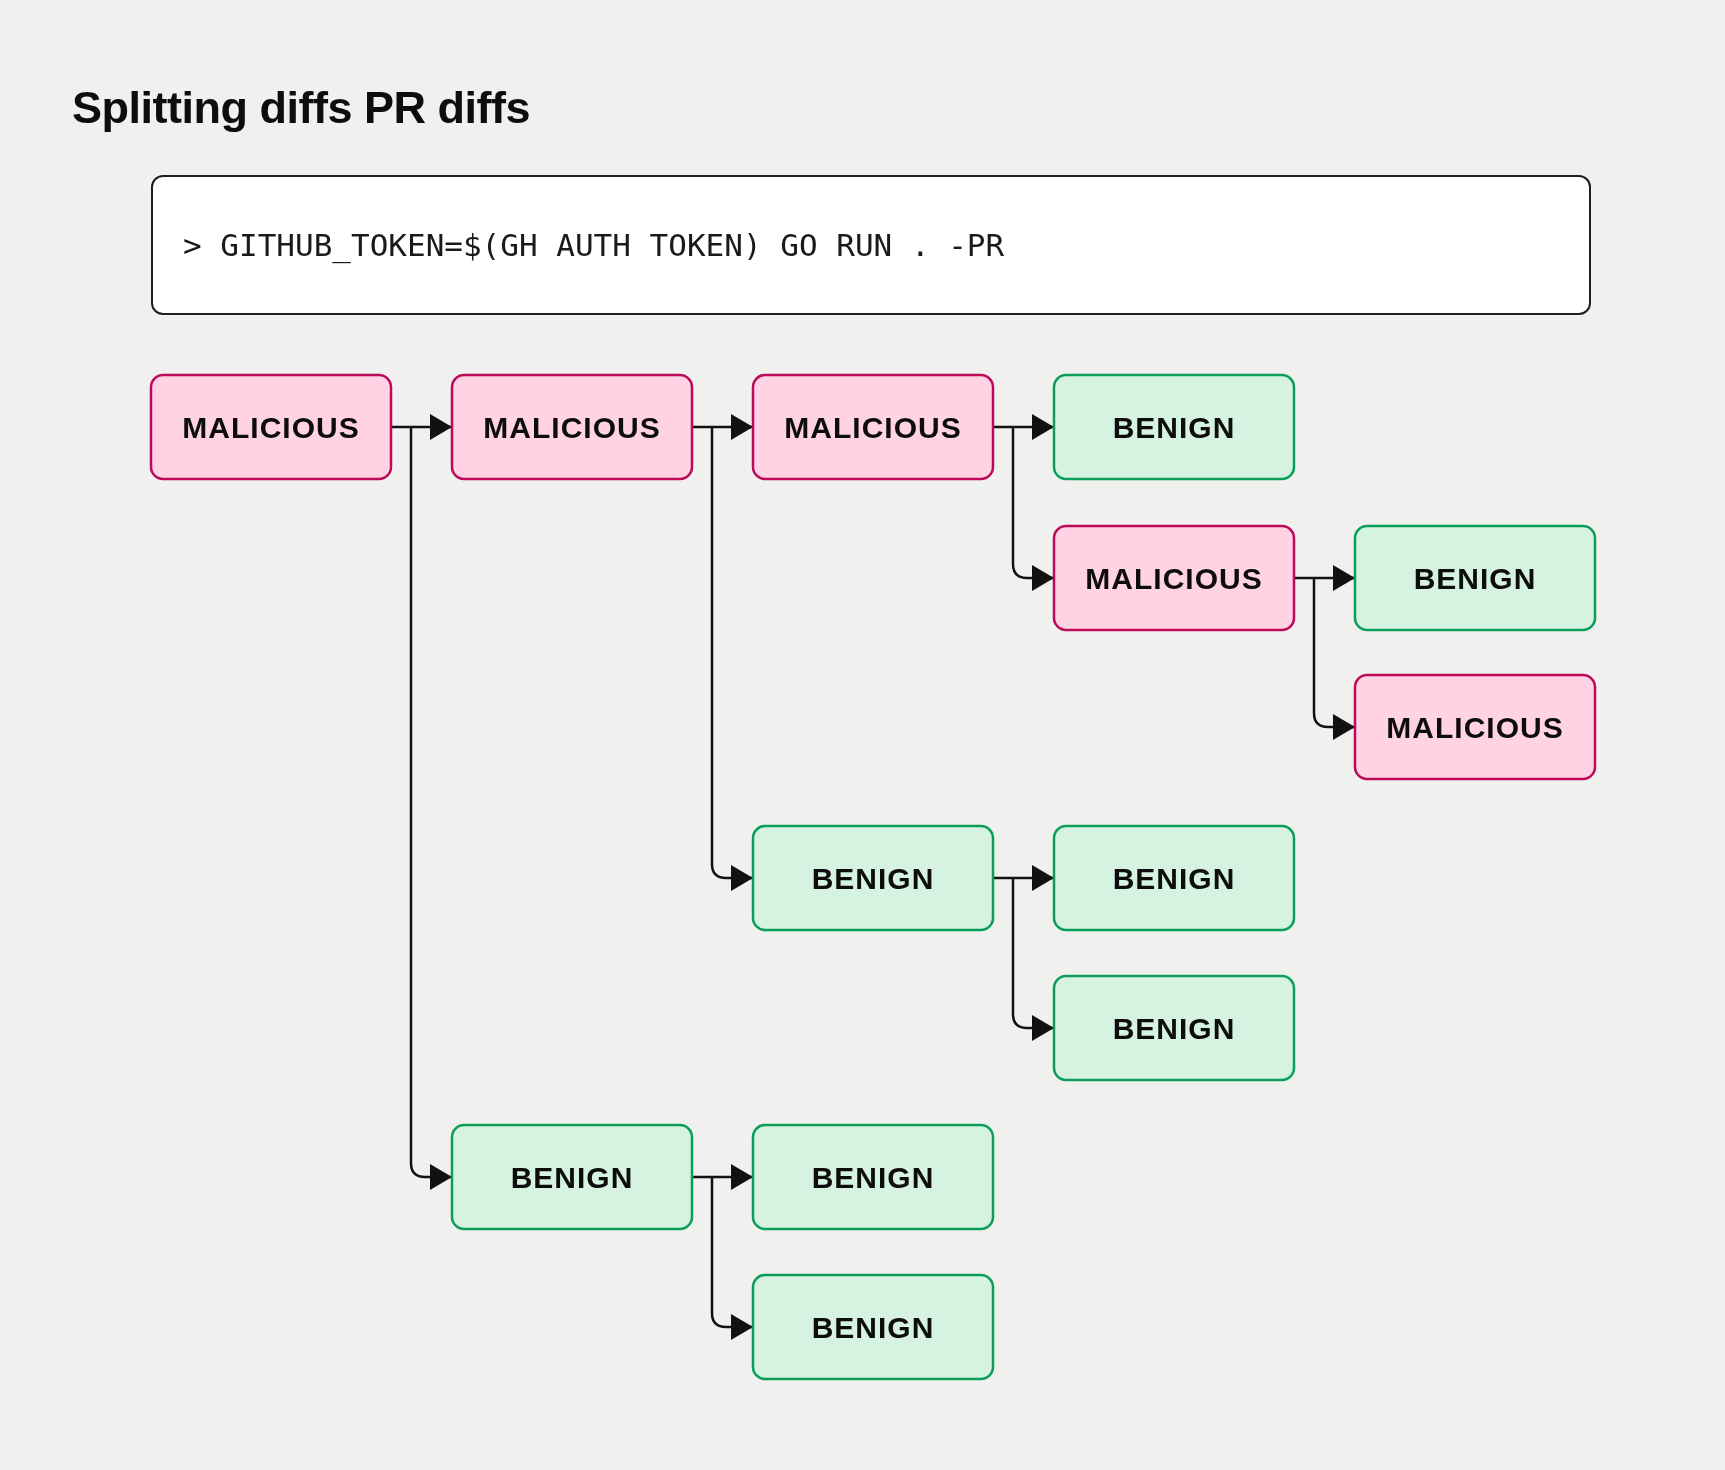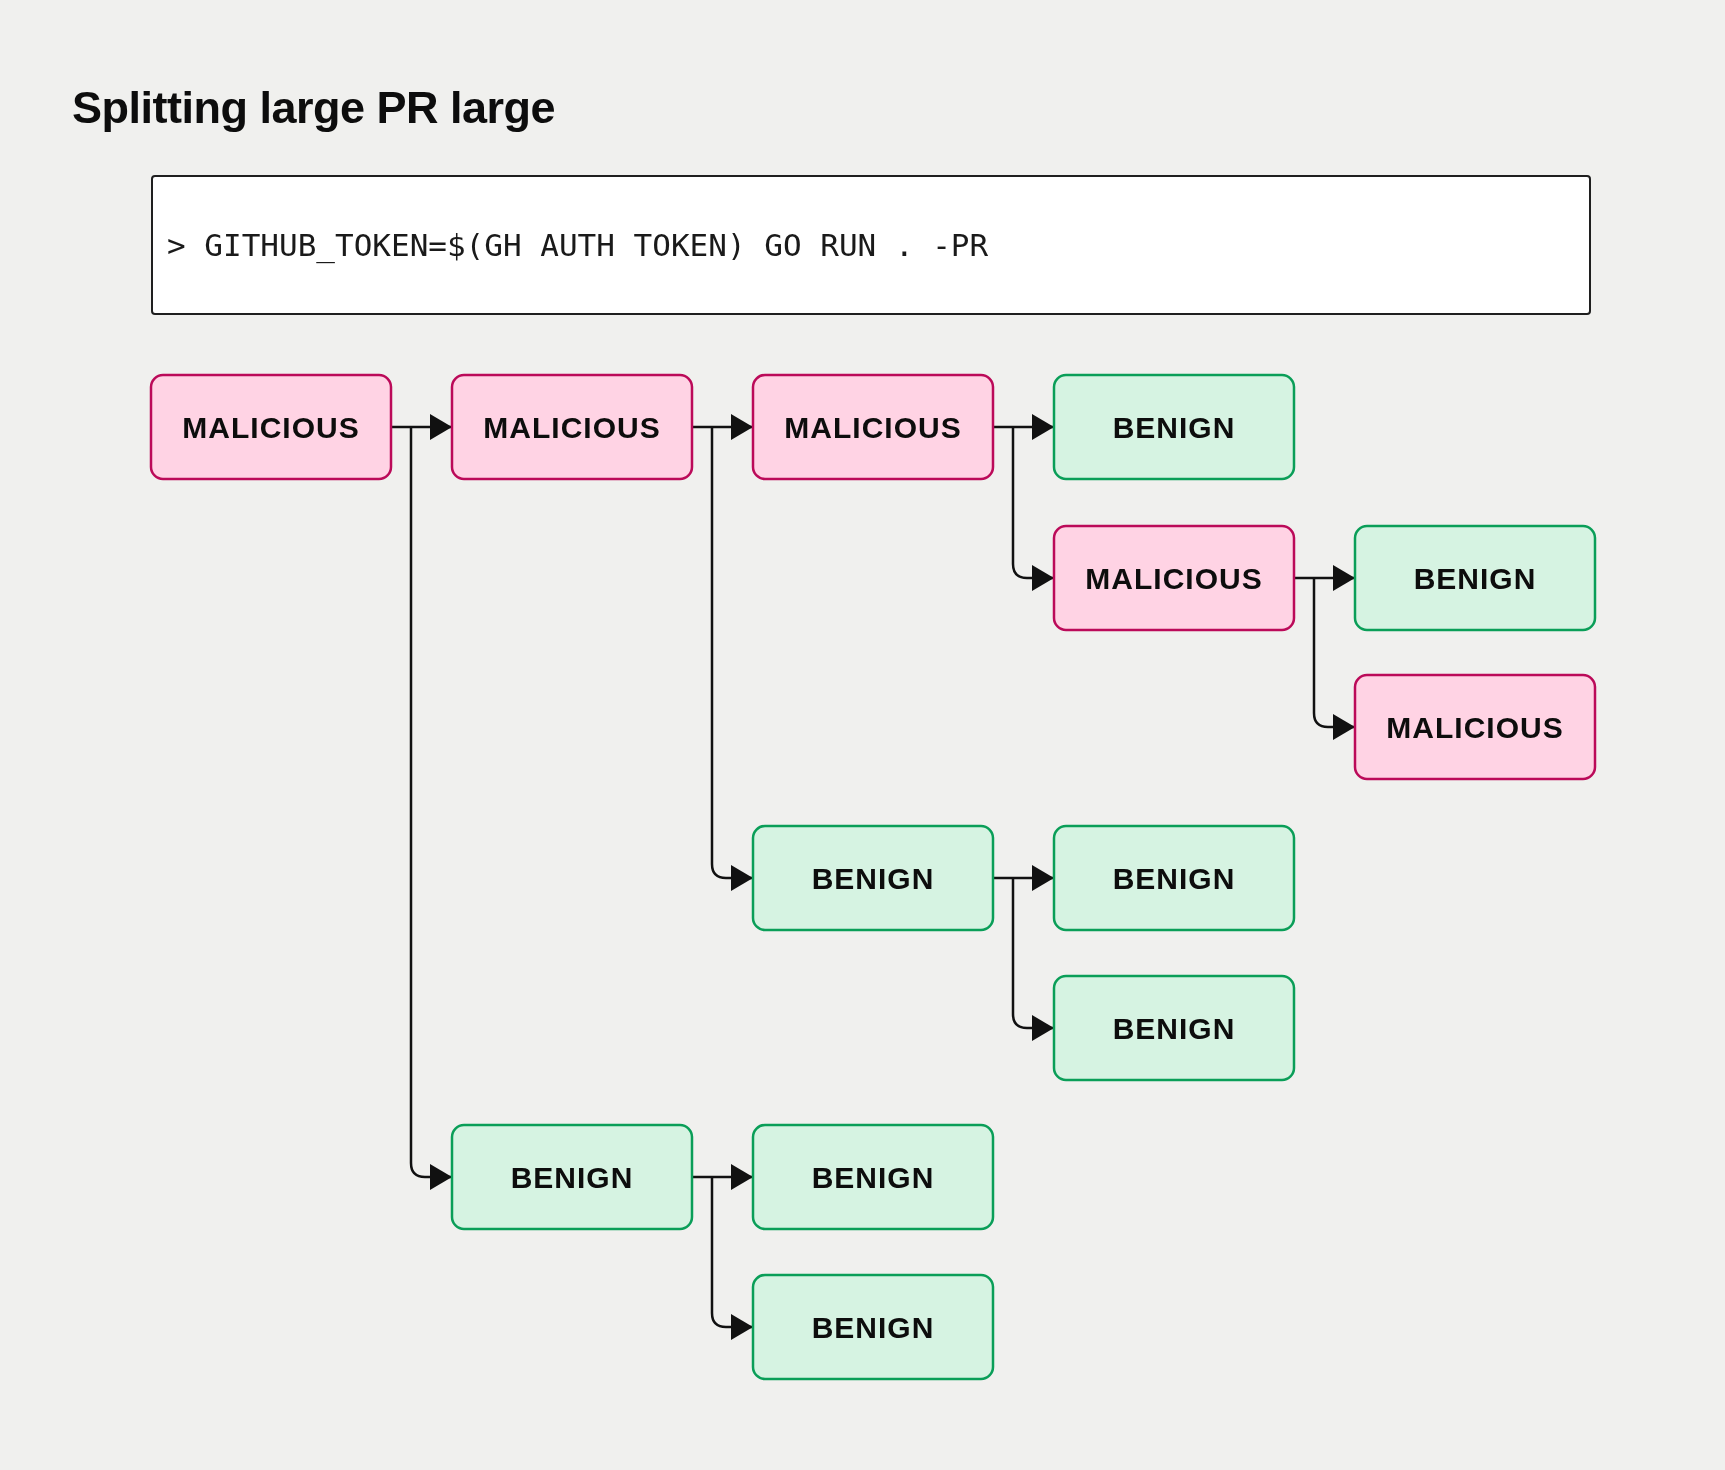--- a/index.html
+++ b/index.html
@@ -19,25 +19,25 @@
     letter-spacing:-0.5px;
     color:#0d0d0d;
   }
   .code-box{
     position:absolute;
     left:151px;top:175px;
     width:1440px;height:140px;
     box-sizing:border-box;
     background:#ffffff;
     border:2.5px solid #1f1f1f;
-    border-radius:4px;
+    border-radius:12px;
     display:flex;
     flex-direction:column;
     justify-content:center;
-    padding:0 14px;
+    padding:0 30px;
   }
   .code-line{
     font-family:"DejaVu Sans Mono", monospace;
     font-size:31px;
     line-height:44px;
     color:#1a1a1a;
     white-space:pre;
   }
   .code-line2{ padding-left:2ch; }
   .diagram{ position:absolute; left:0; top:0; }
@@ -59,21 +59,21 @@
     letter-spacing:1px;
     fill:#0d0d0d;
     text-anchor:middle;
   }
 </style>
 </head>
 <body>
 
 <div class="page">
 
-  <h1 class="title">Splitting large PR large</h1>
+  <h1 class="title">Splitting diffs PR diffs</h1>
 
   <div class="code-box">
     <div class="code-line">&gt; GITHUB_TOKEN=$(GH AUTH TOKEN) GO RUN . -PR</div>
   </div>
 
   <svg class="diagram" width="1725" height="1470" viewBox="0 0 1725 1470">
     <defs>
       <marker id="arrow" markerWidth="26" markerHeight="28" refX="22" refY="13" orient="auto" markerUnits="userSpaceOnUse">
         <path d="M0,0 L22,13 L0,26 Z" fill="#111111"></path>
       </marker>

